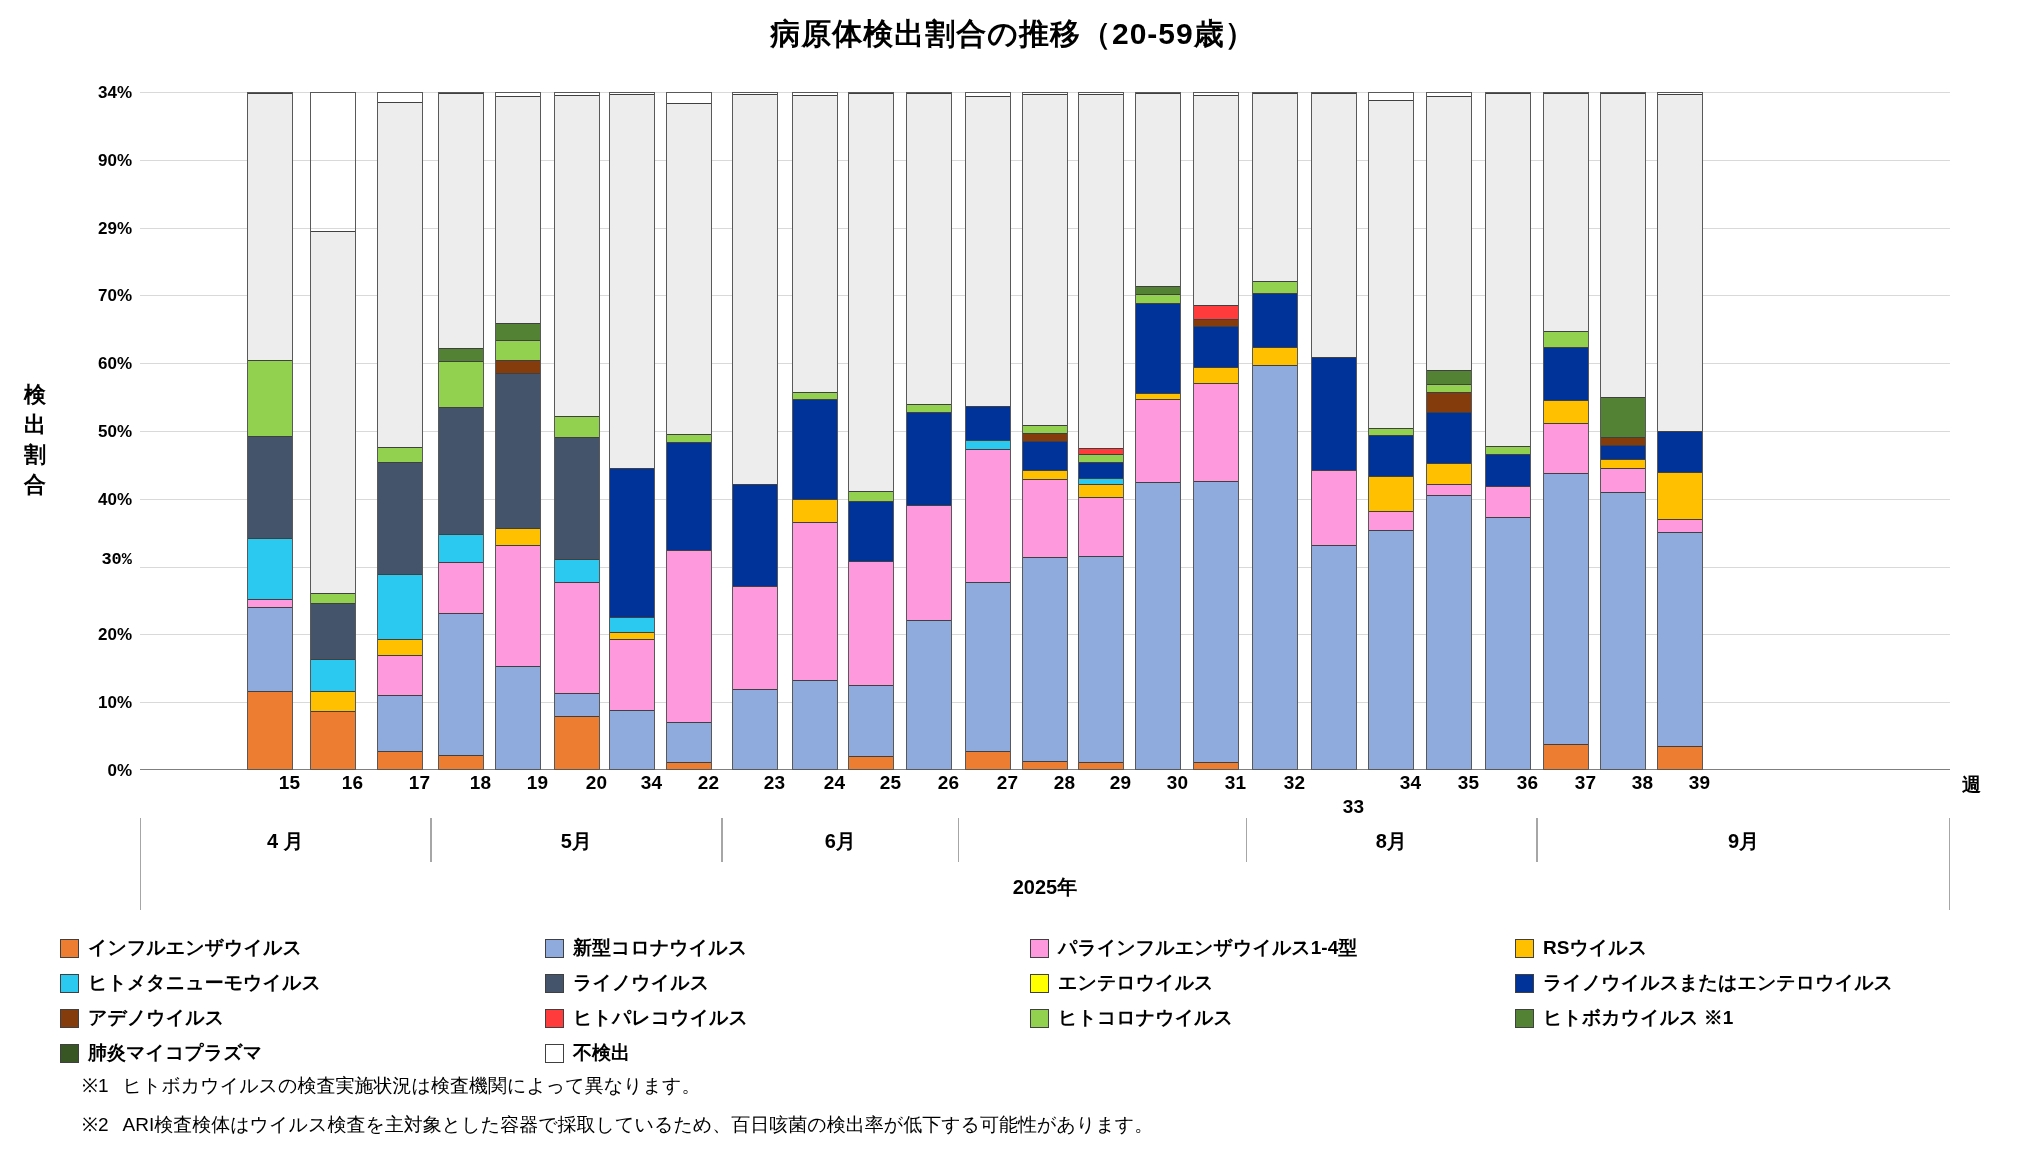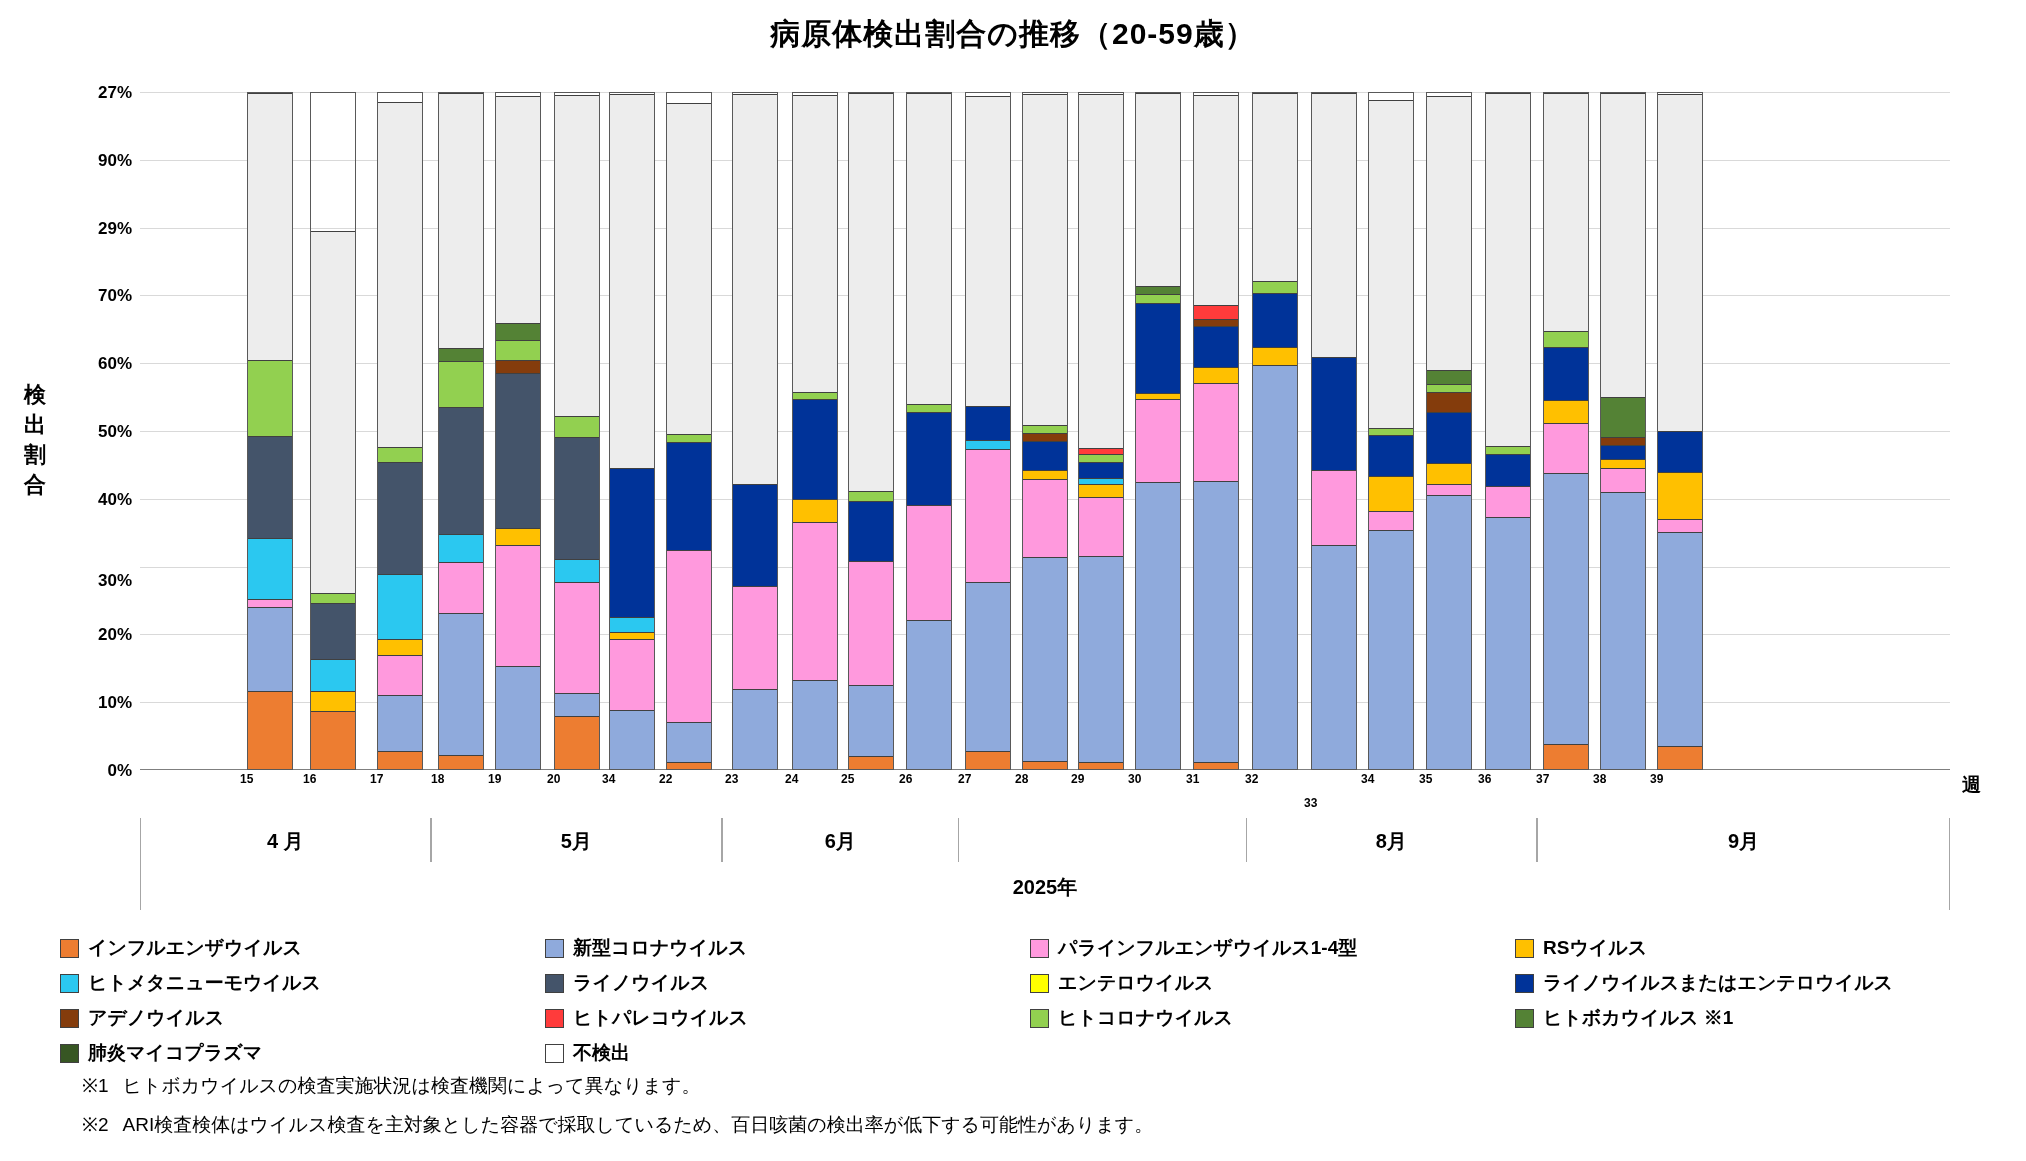--- a/index.html
+++ b/index.html
@@ -59,22 +59,22 @@
     border:1px solid #595959;
   }
   .seg{width:100%;box-sizing:border-box;}
   .seg.b{border-top:1px solid #404040;}
   
   #xaxis{
     position:absolute;left:140px;top:772px;width:1810px;height:46px;
   }
   .xlab{
     position:absolute;top:0;width:60px;
-    text-align:left;
-    font-size:12px;font-weight:bold;
+    text-align:right;
+    font-size:19px;font-weight:bold;
   }
   #weekunit{
     position:absolute;left:1962px;top:772px;
     font-size:19px;font-weight:bold;
   }
   #months{
     position:absolute;left:140px;top:818px;width:1810px;height:50px;
   }
   .mcell{
     position:absolute;top:0;height:44px;
@@ -125,35 +125,35 @@
 
 <div id="plot">
   <div id="gridarea">
       <div class="gridline axis" style="top: 677px;"></div>
       <div class="ytick" style="top: 678px;">0%</div>
       <div class="gridline" style="top: 610.2px;"></div>
       <div class="ytick" style="top: 610.2px;">10%</div>
       <div class="gridline" style="top: 542.4px;"></div>
       <div class="ytick" style="top: 542.4px;">20%</div>
       <div class="gridline" style="top: 474.6px;"></div>
-      <div class="ytick" style="top: 488px;">30%</div>
+      <div class="ytick" style="top: 467px; font-family: Liberation Mono, monospace;">30%</div>
       <div class="gridline" style="top: 406.8px;"></div>
       <div class="ytick" style="top: 406.8px;">40%</div>
       <div class="gridline" style="top: 339px;"></div>
       <div class="ytick" style="top: 339px;">50%</div>
       <div class="gridline" style="top: 271.2px;"></div>
       <div class="ytick" style="top: 271.2px;">60%</div>
       <div class="gridline" style="top: 203.4px;"></div>
       <div class="ytick" style="top: 203.4px;">70%</div>
       <div class="gridline" style="top: 135.6px;"></div>
       <div class="ytick" style="top: 135.6px;">29%</div>
       <div class="gridline" style="top: 67.8px;"></div>
       <div class="ytick" style="top: 67.8px;">90%</div>
       <div class="gridline" style="top: 0px;"></div>
-      <div class="ytick" style="top: 0px;">27%</div>
+      <div class="ytick" style="top: 0px;">34%</div>
     </div>
   <div id="bars">
       <div class="bar" style="left: 107px; height: 678px;">
         <div class="seg b" title="インフルエンザウイルス: 11.5%" style="height: 77.74px; background: rgb(237, 125, 49);"></div>
         <div class="seg b" title="新型コロナウイルス: 12.4%" style="height: 83.824px; background: rgb(143, 170, 220);"></div>
         <div class="seg b" title="パラインフルエンザウイルス1-4型: 1.3%" style="height: 8.788px; background: rgb(255, 153, 221);"></div>
         <div class="seg b" title="ヒトメタニューモウイルス: 9%" style="height: 60.84px; background: rgb(43, 200, 240);"></div>
         <div class="seg b" title="ライノウイルス: 15.1%" style="height: 102.076px; background: rgb(68, 84, 106);"></div>
         <div class="seg b" title="ヒトコロナウイルス: 11.2%" style="height: 75.712px; background: rgb(146, 208, 80);"></div>
         <div class="seg b" title="不検出: 39.5%" style="height: 267.02px; background: rgb(237, 237, 237);"></div>

